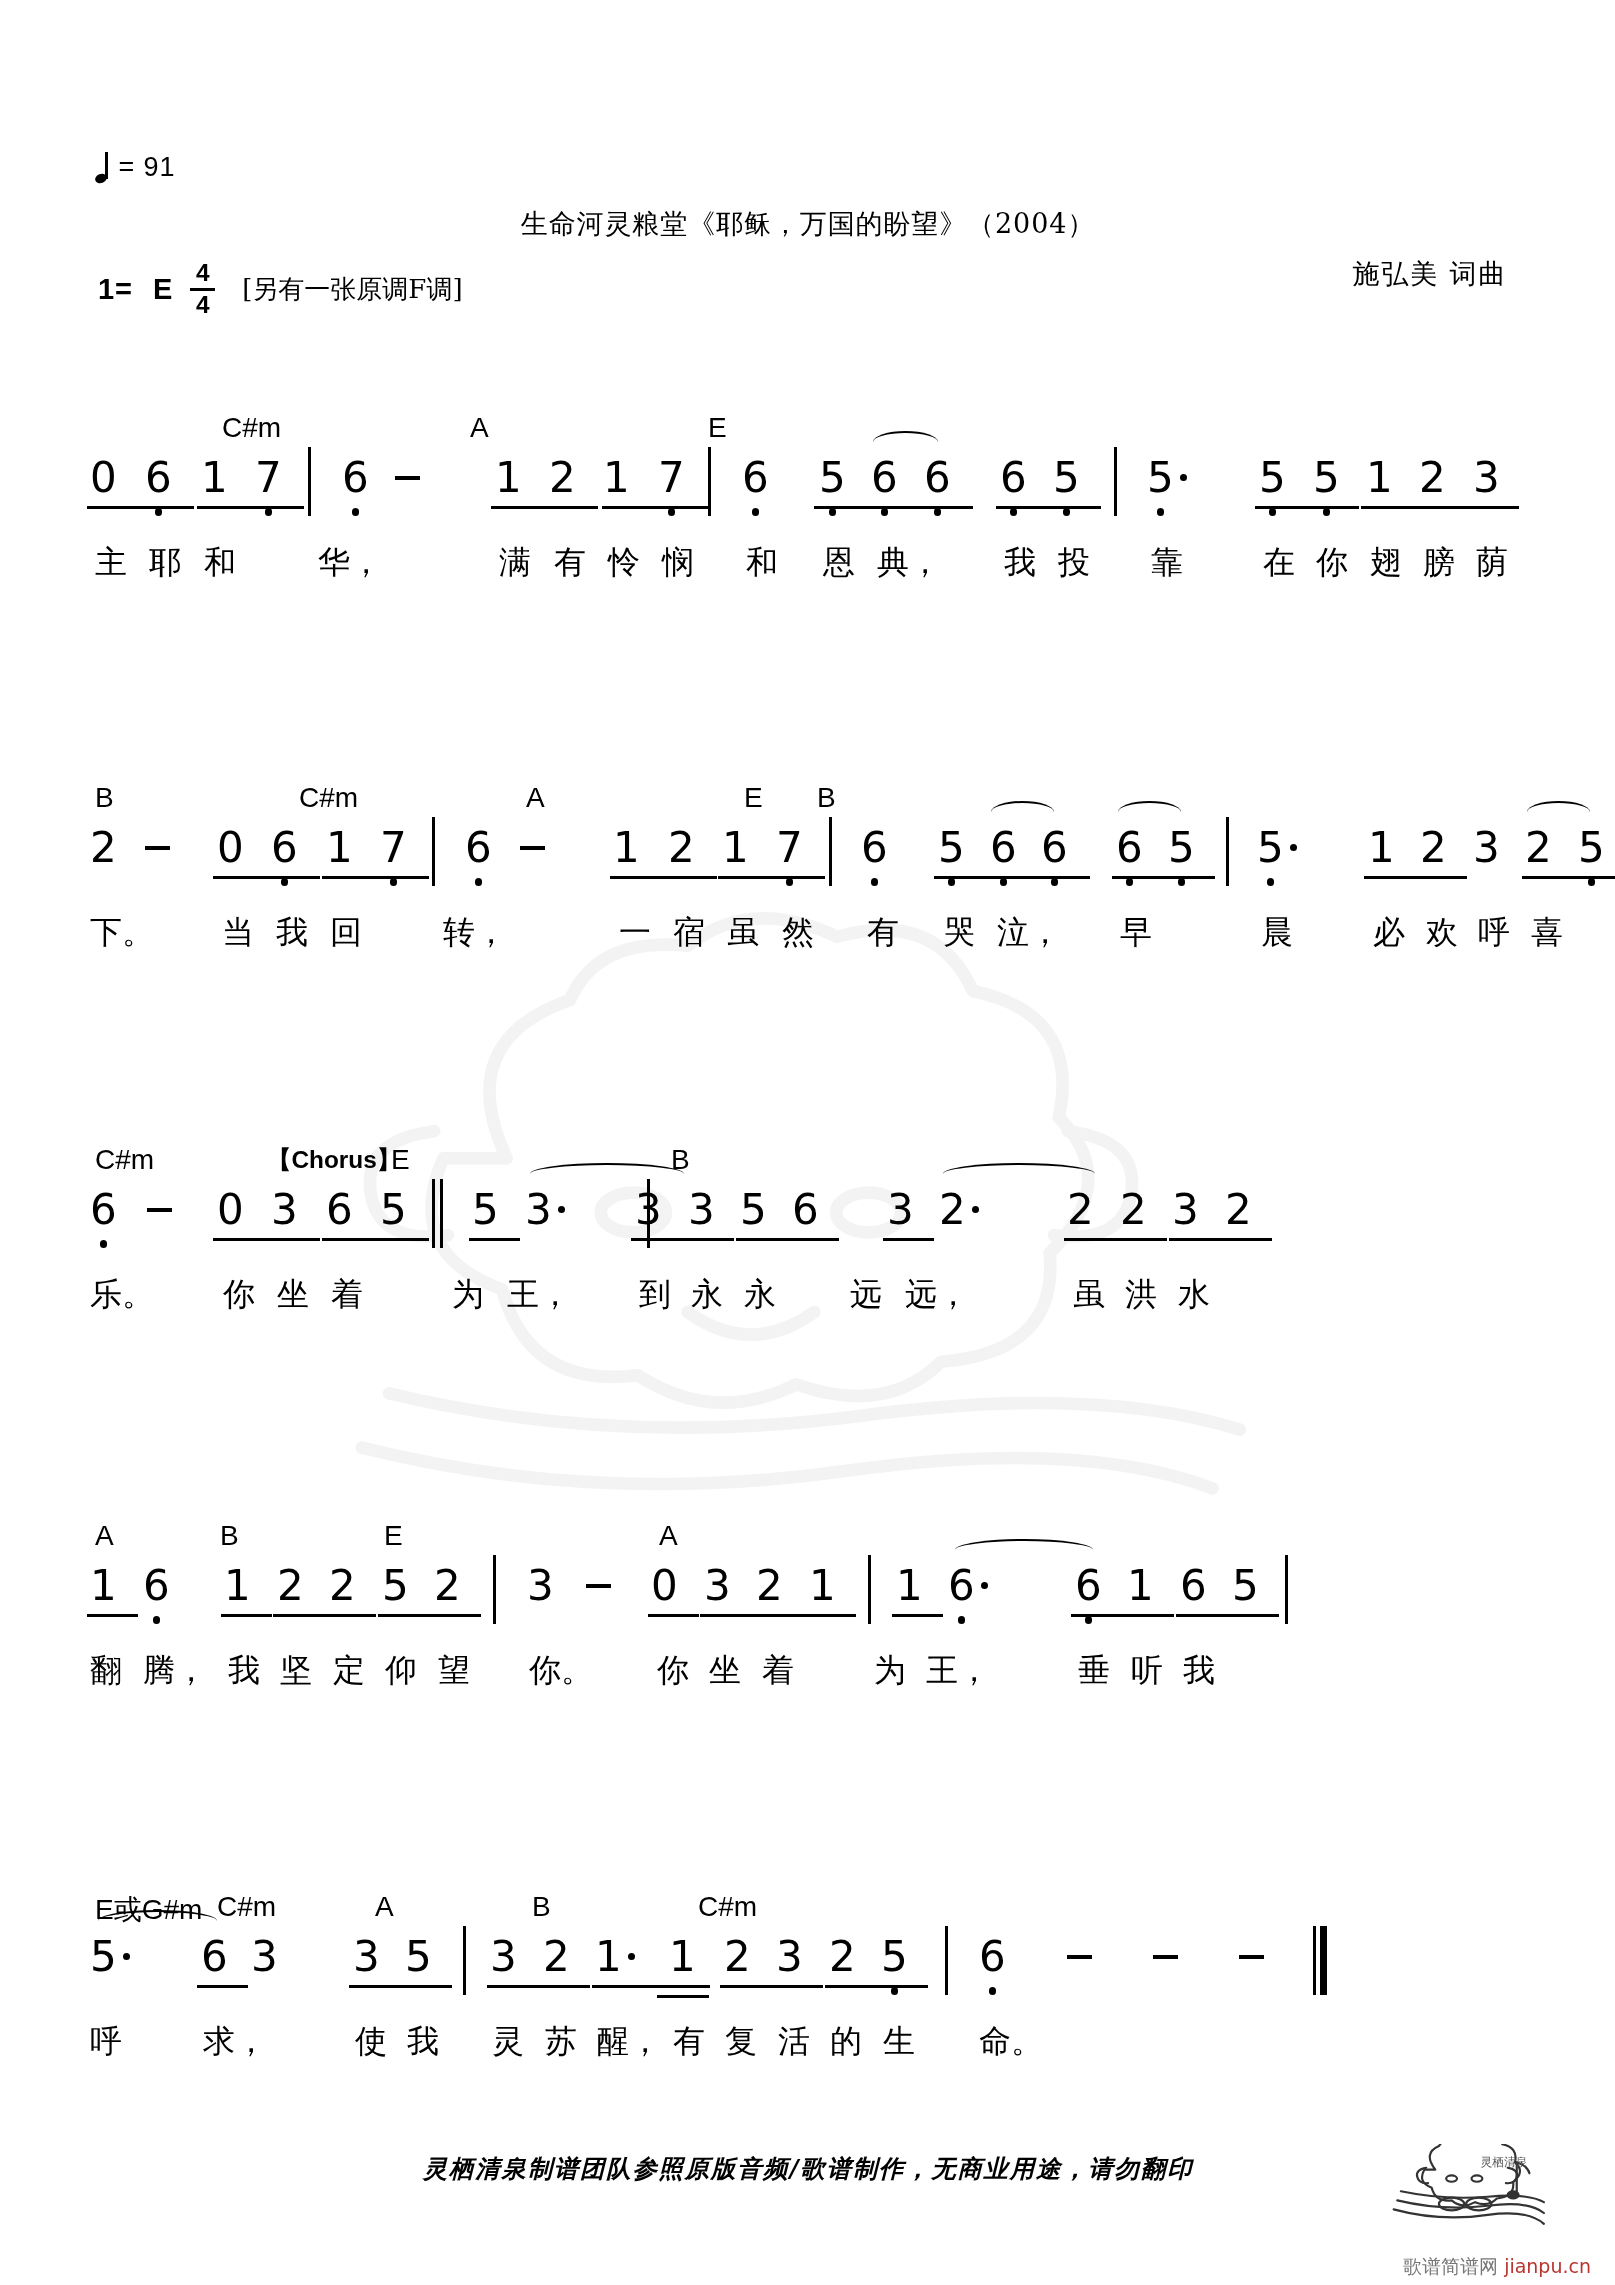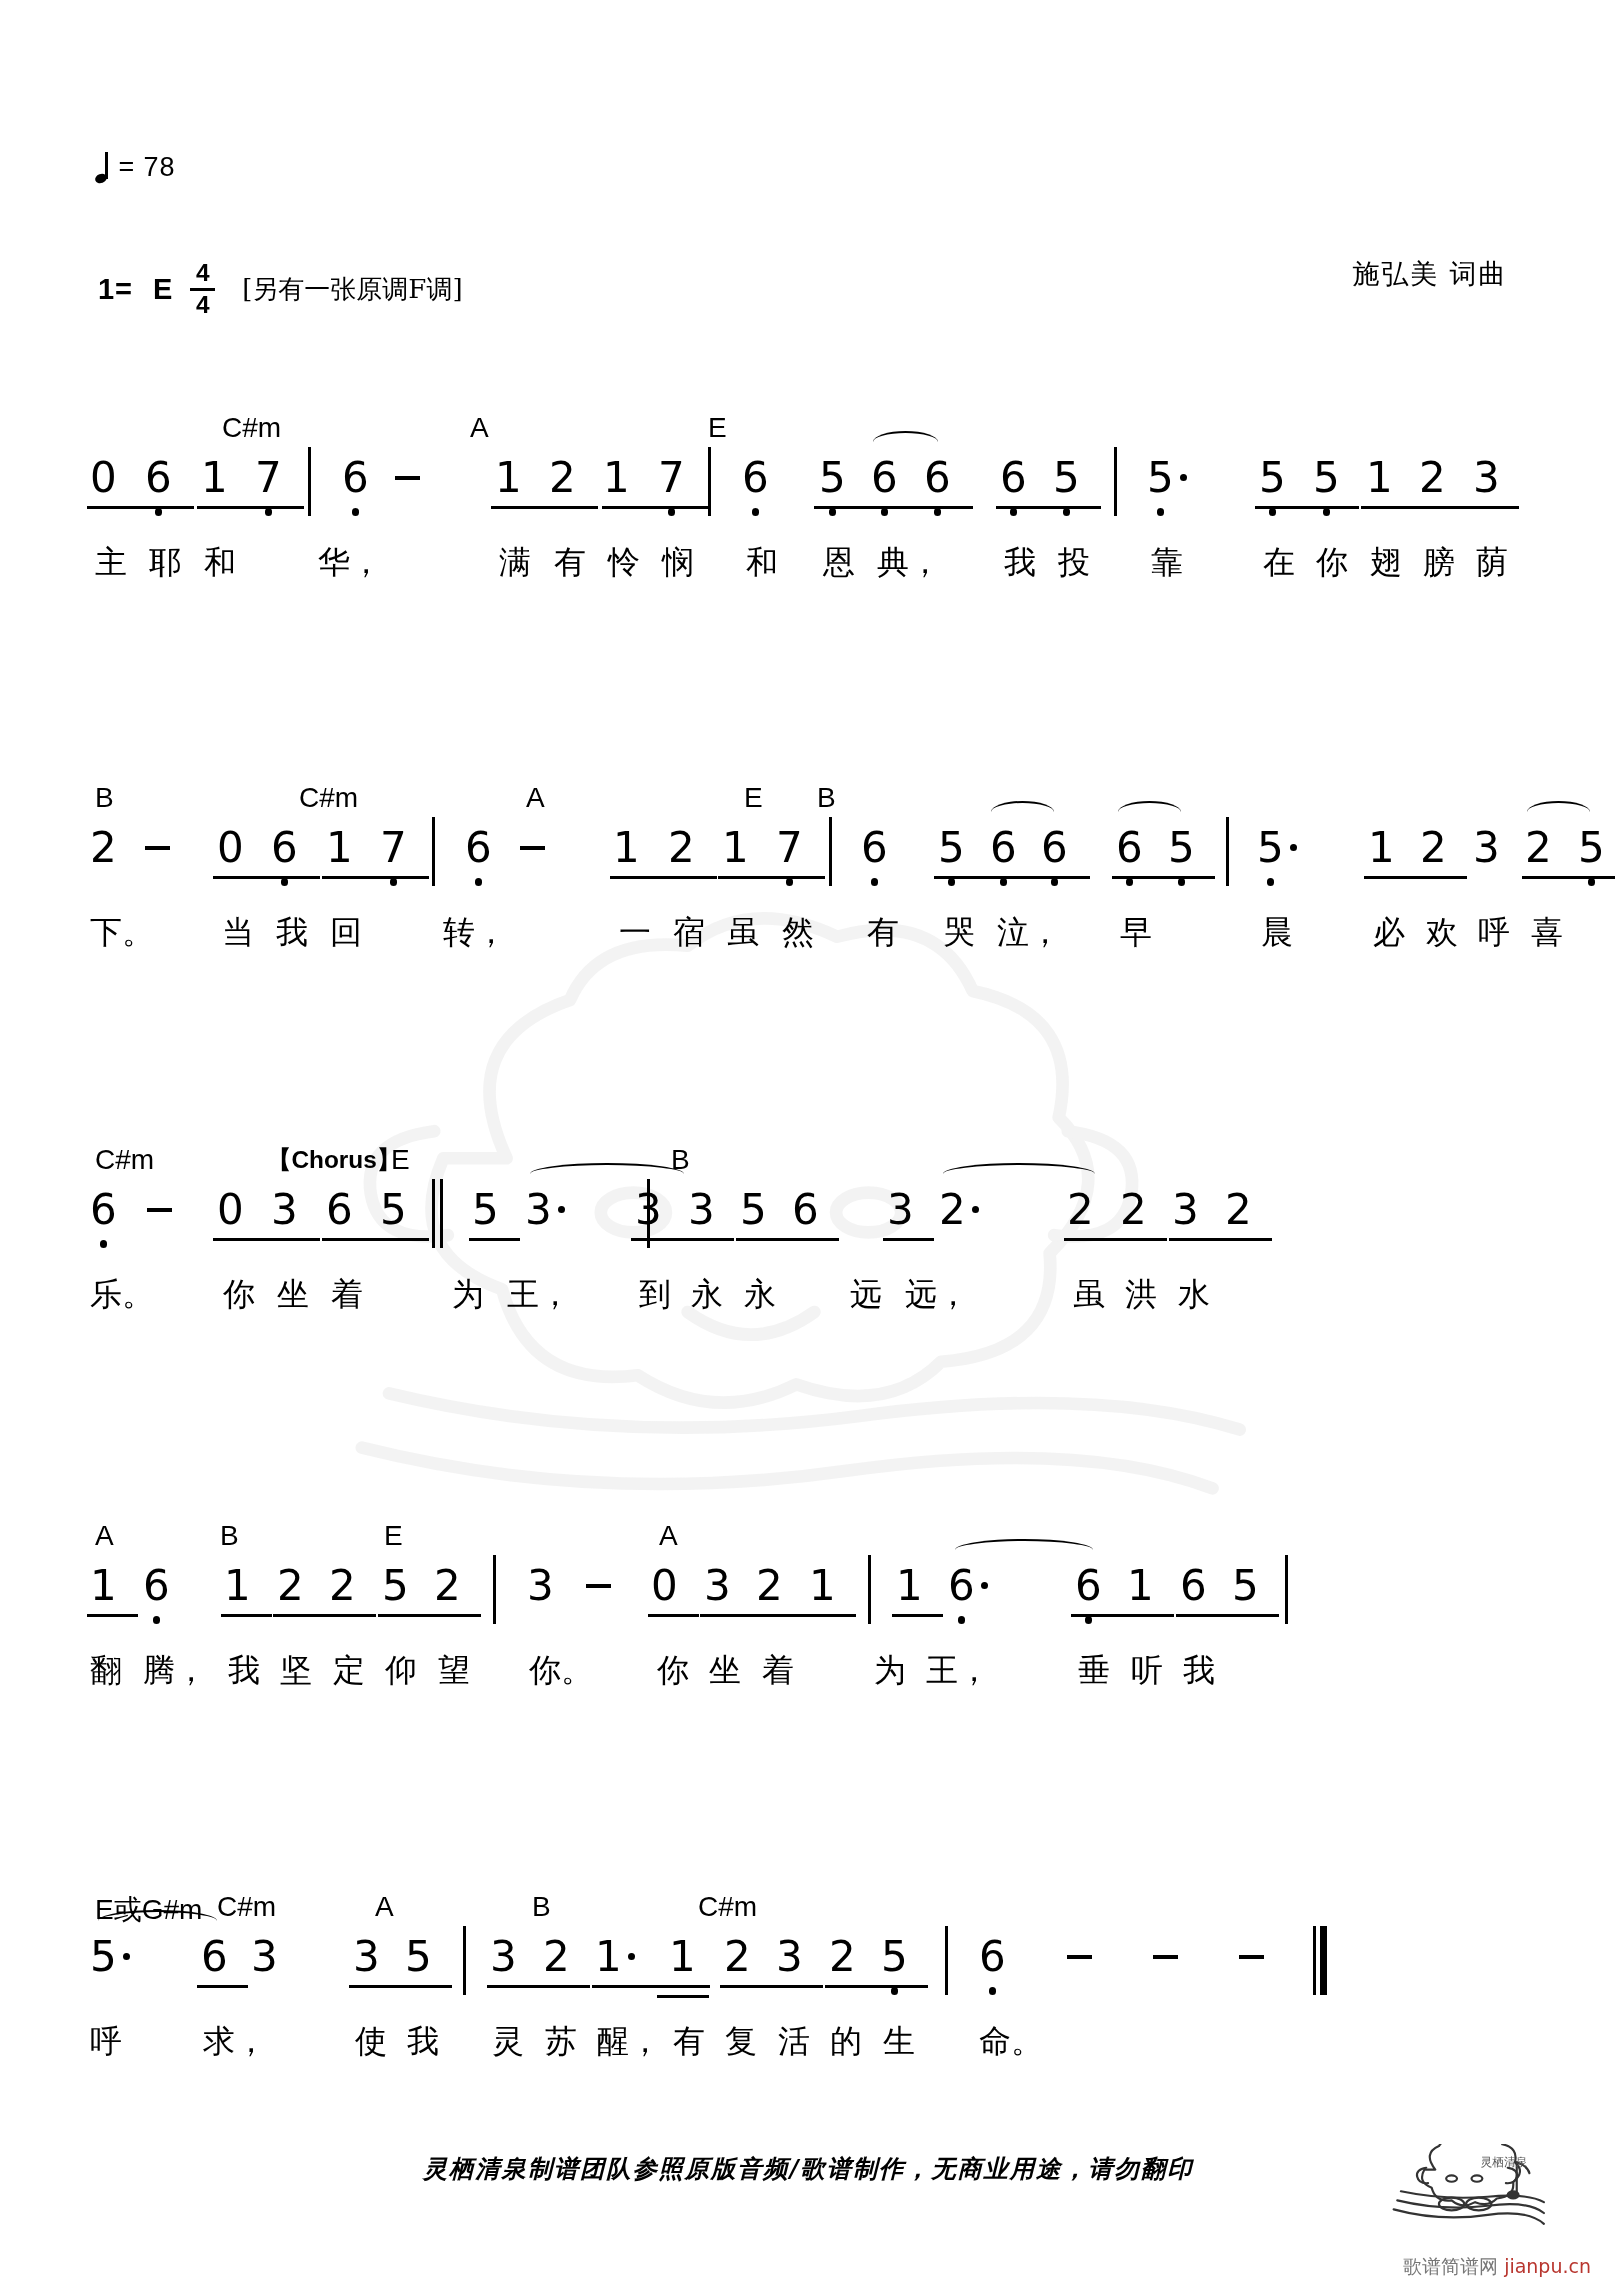--- a/index.html
+++ b/index.html
@@ -300,23 +300,24 @@
   </g>
 </svg>
 
 <div class="sheet">
 
   <div class="tempo">
     <span class="quarter-note">
       <span class="head"></span>
         <span class="stem"></span>
     </span>
-    <span>= 78</span>
+    <span>= 91</span>
   </div>
 
+  <div class="subtitle">生命河灵粮堂《耶稣，万国的盼望》（2004）</div>
 
   <div class="keyline">
     <span class="eq">1=</span>
     <span class="keyname">E</span>
     <span class="timesig">
       <span class="num">4</span>
       <span class="bar"></span>
       <span class="den">4</span>
     </span>
     <span class="keynote">[另有一张原调F调]</span>

